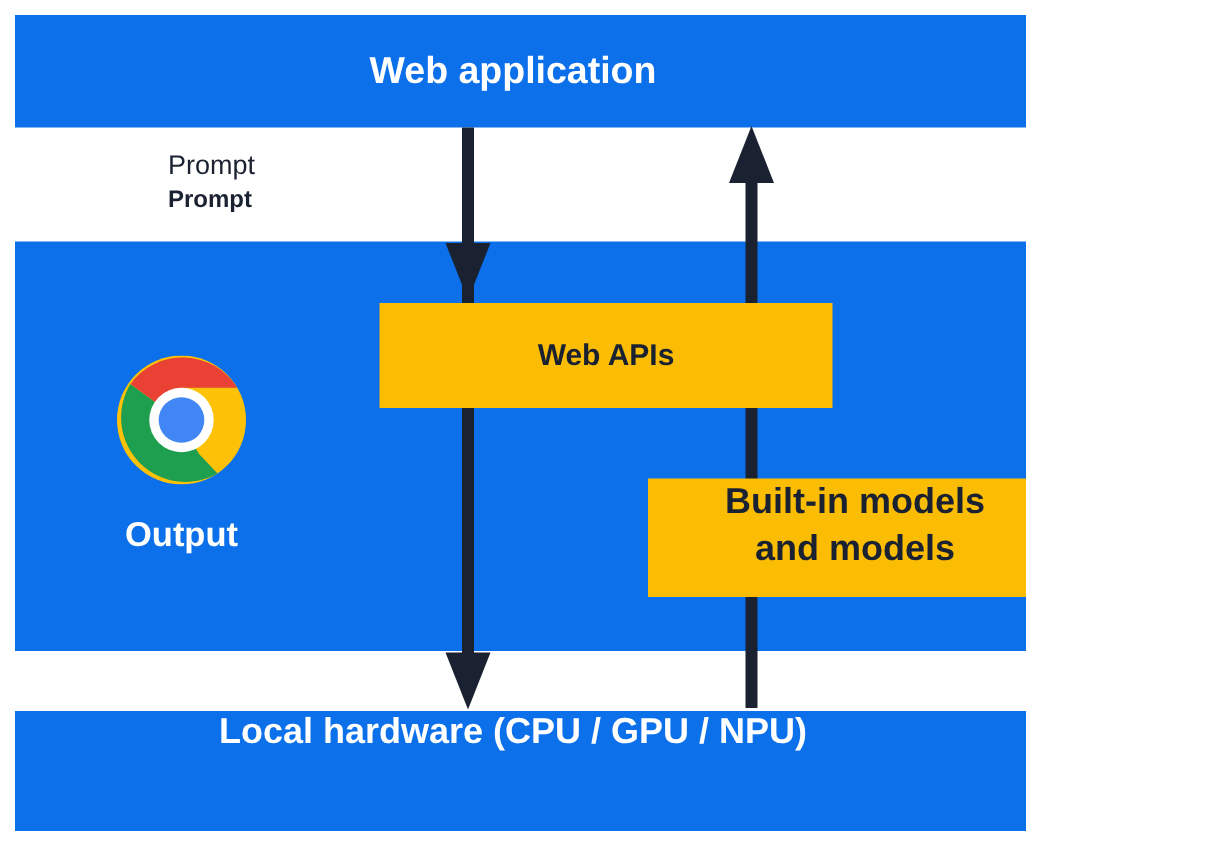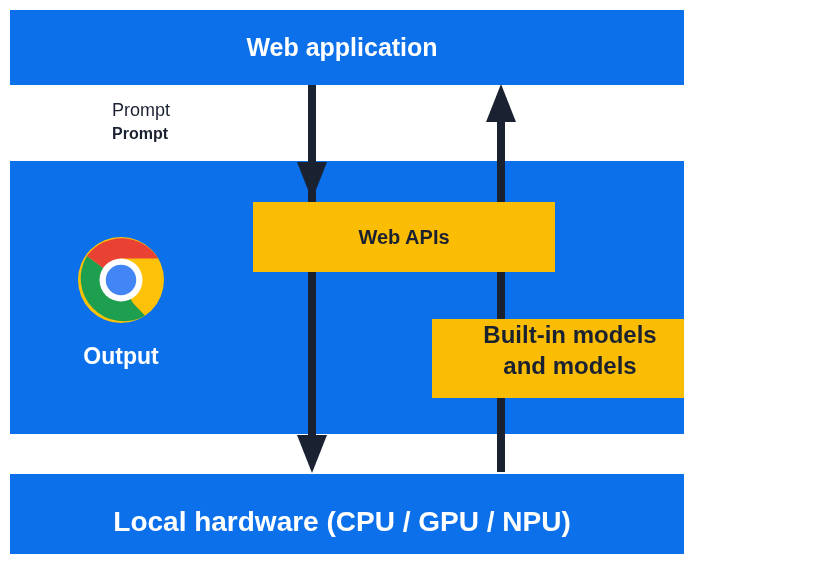--- a/index.html
+++ b/index.html
@@ -152,15 +152,15 @@
   <svg class="chrome-icon" viewBox="0 0 48 48" aria-hidden="true">
     <circle cx="24" cy="24" r="24" fill="#FDC107"></circle>
     <path d="M5 10.6 A24 24 0 0 0 37.4 43.9 L30.7 36.8 L22 23 Z" fill="#1E9E4F"></path>
     <path d="M5 10.6 A24 24 0 0 1 44.78 12 L24 12 L22 23 Z" fill="#E94235"></path>
     <circle cx="24" cy="24" r="12" fill="#ffffff"></circle>
     <circle cx="24" cy="24" r="8.5" fill="#4285F4"></circle>
   </svg>
   <div class="browser-label">Output</div>
 
   <div class="bar bar-bottom"></div>
-  <div class="bar-title local-hw" style="top:506px; font-size:28px;">Local hardware (CPU / GPU / NPU)</div>
+  <div class="bar-title local-hw" style="top:474px; font-size:24px;">Local hardware (CPU / GPU / NPU)</div>
 
 </div>
 
 </body></html>

